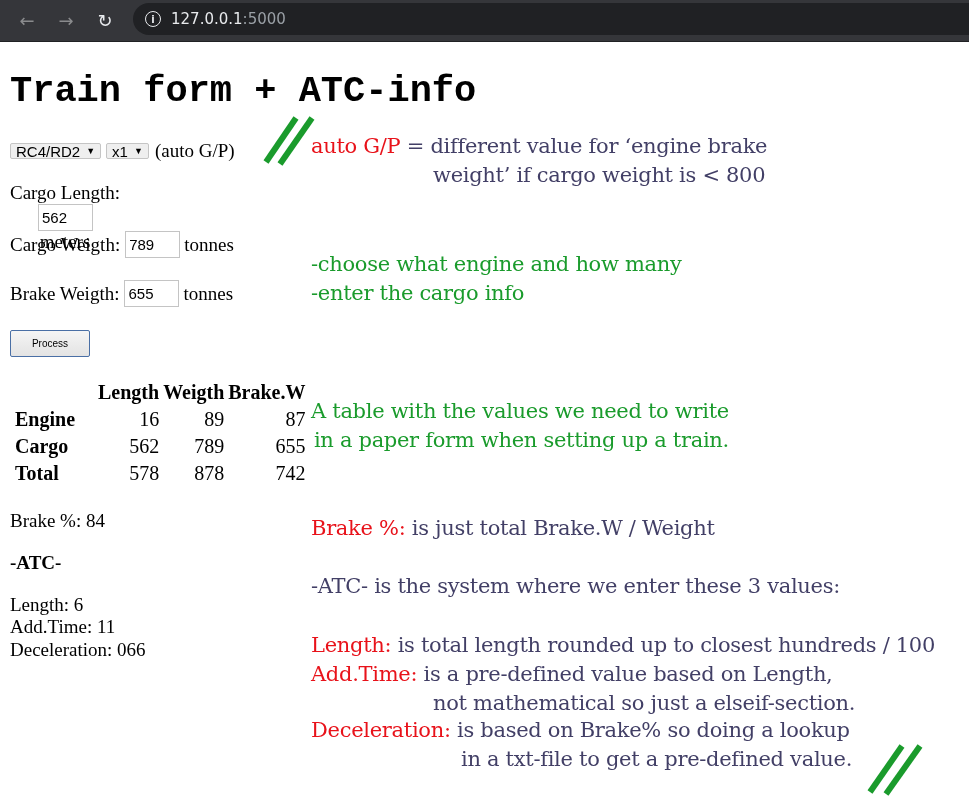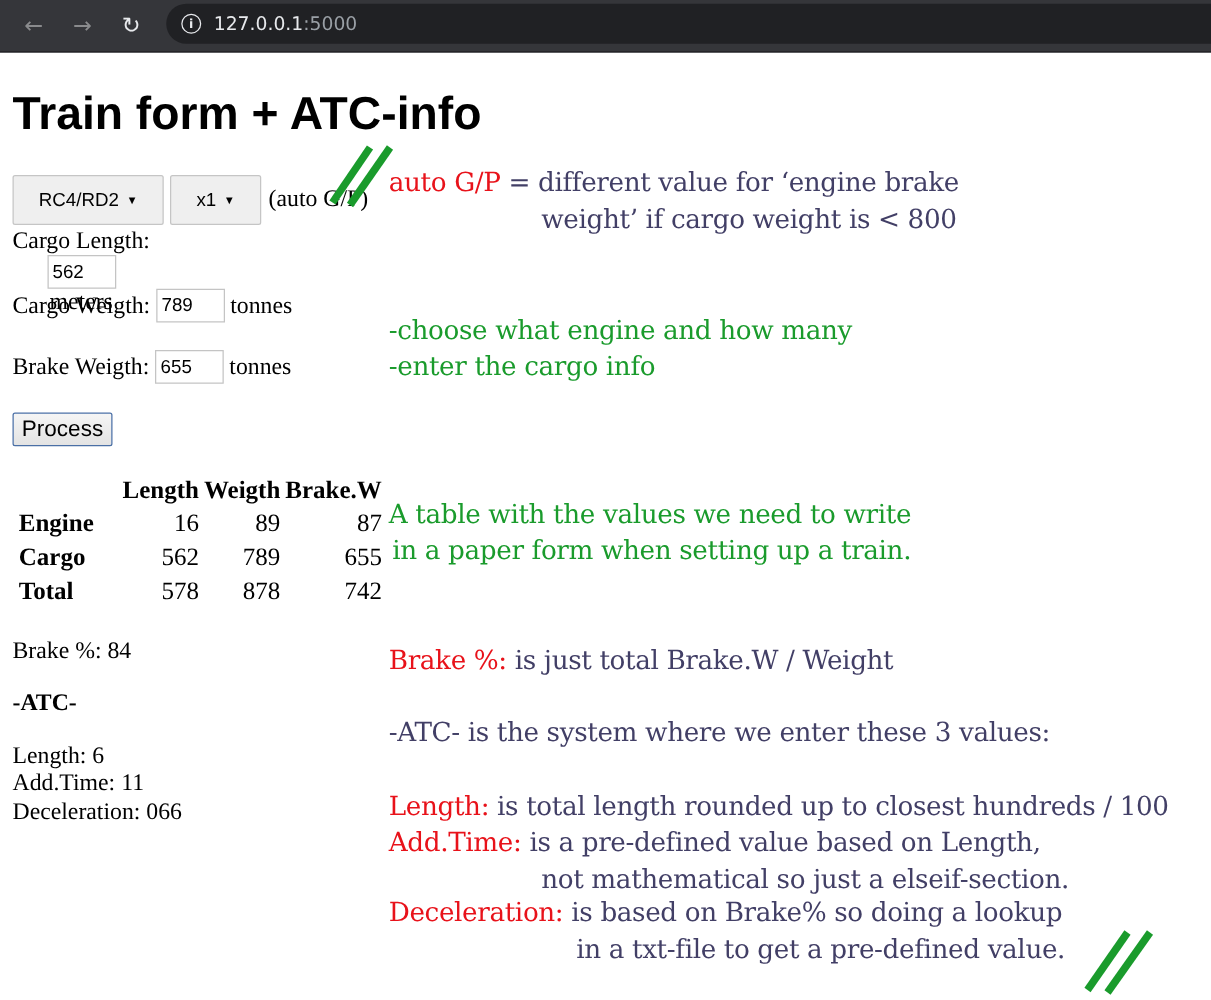--- a/index.html
+++ b/index.html
@@ -34,40 +34,40 @@
     width: 16px; height: 16px; border: 1.6px solid #e8eaed; border-radius: 50%;
     color: #e8eaed; font-family: "DejaVu Sans", sans-serif; font-size: 10px; font-weight: bold;
     display: flex; align-items: center; justify-content: center; margin-right: 10px;
   }
   .url-host { color: #e8eaed; font-family: "DejaVu Sans", sans-serif; font-size: 15px; }
   .url-port { color: #9aa0a6; font-family: "DejaVu Sans", sans-serif; font-size: 15px; }
 
   
   .page { position: absolute; left: 10px; top: 42px; width: 290px; }
   h1 {
-    font-family: Liberation Sans, sans-serif; font-weight: bold;
+    font-family: Liberation Mono, monospace; font-weight: bold;
     font-size: 37px; margin: 0; position: absolute; top: 28px; left: 0; white-space: nowrap;
   }
   .row { position: absolute; left: 0; font-size: 19px; display: flex; align-items: center; white-space: nowrap; }
   .select {
     font-family: "Liberation Sans", sans-serif; font-size: 15px; color: #000;
     background: #efefef; border: 1px solid #c5c5c5; border-radius: 2px;
-    height: 40px; padding: 0 20px; display: inline-flex; align-items: center; gap: 6px;
+    height: 16px; padding: 0 5px; display: inline-flex; align-items: center; gap: 6px;
   }
   .select .caret { font-size: 9px; }
   .select + .select { margin-left: 5px; }
   .row .after { margin-left: 6px; }
   .input {
     font-family: "Liberation Sans", sans-serif; font-size: 15px; color: #000;
     width: 55px; height: 27px; border: 1px solid #c4c4c4; background: #fff;
     padding: 2px 3px; margin: 0 4px 0 5px; display: inline-flex; align-items: center;
   }
   .process-btn {
     position: absolute; left: 0; top: 288px;
-    font-family: "Liberation Sans", sans-serif; font-size: 18px;
+    font-family: "Liberation Sans", sans-serif; font-size: 10px;
     height: 27px; width: 80px; padding: 0;
     background: linear-gradient(#f5f5f5, #e3e3e3);
     border: 1px solid #4a6fa5; border-radius: 2px; color: #000;
   }
   table.results {
     position: absolute; left: 2px; top: 336px; border-collapse: separate; border-spacing: 2px 2px;
     font-size: 20px;
   }
   table.results th { font-weight: bold; padding: 1px 1px; text-align: center; }
   table.results td { padding: 1px 1px; text-align: right; }

